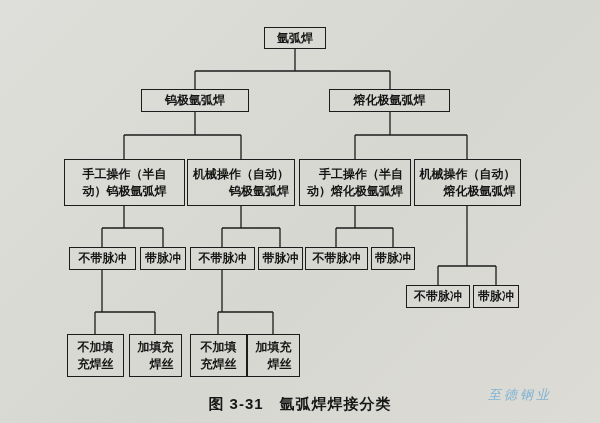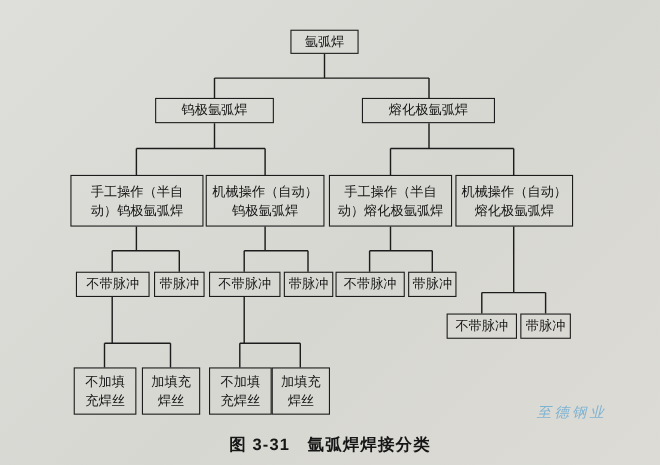--- a/index.html
+++ b/index.html
@@ -11,23 +11,23 @@
     font-family: "Liberation Sans", sans-serif;
     overflow: hidden;
   }
   .box {
     position: absolute;
     box-sizing: border-box;
     border: 1.5px solid #1c1c1c;
     display: flex;
     align-items: center;
     justify-content: center;
-    text-align: center;
+    text-align: right;
     font-size: 12px;
-    font-weight: 400;
+    font-weight: 700;
     color: #141414;
     line-height: 1.35;
     padding: 1px 2px;
     white-space: pre-line;
   }
   svg.lines {
     position: absolute;
     left: 0; top: 0;
     width: 600px; height: 423px;
   }
@@ -102,17 +102,17 @@
   <div class="box" style="left:129px; top:334px; width:53px; height:43px;">加填充
 焊丝</div>
 
   <div class="box" style="left:190px; top:334px; width:57px; height:43px;">不加填
 充焊丝</div>
   <div class="box" style="left:247px; top:334px; width:53px; height:43px;">加填充
 焊丝</div>
 
   <div class="caption">图 3-31　氩弧焊焊接分类</div>
 
-  <div class="watermark" style="color: rgb(127, 179, 210);">
+  <div class="watermark" style="color: rgb(127, 179, 210); margin-top: 20px;">
     <div class="wm-name">至德钢业</div>
   </div>
 
 </div>
 
 </body></html>

